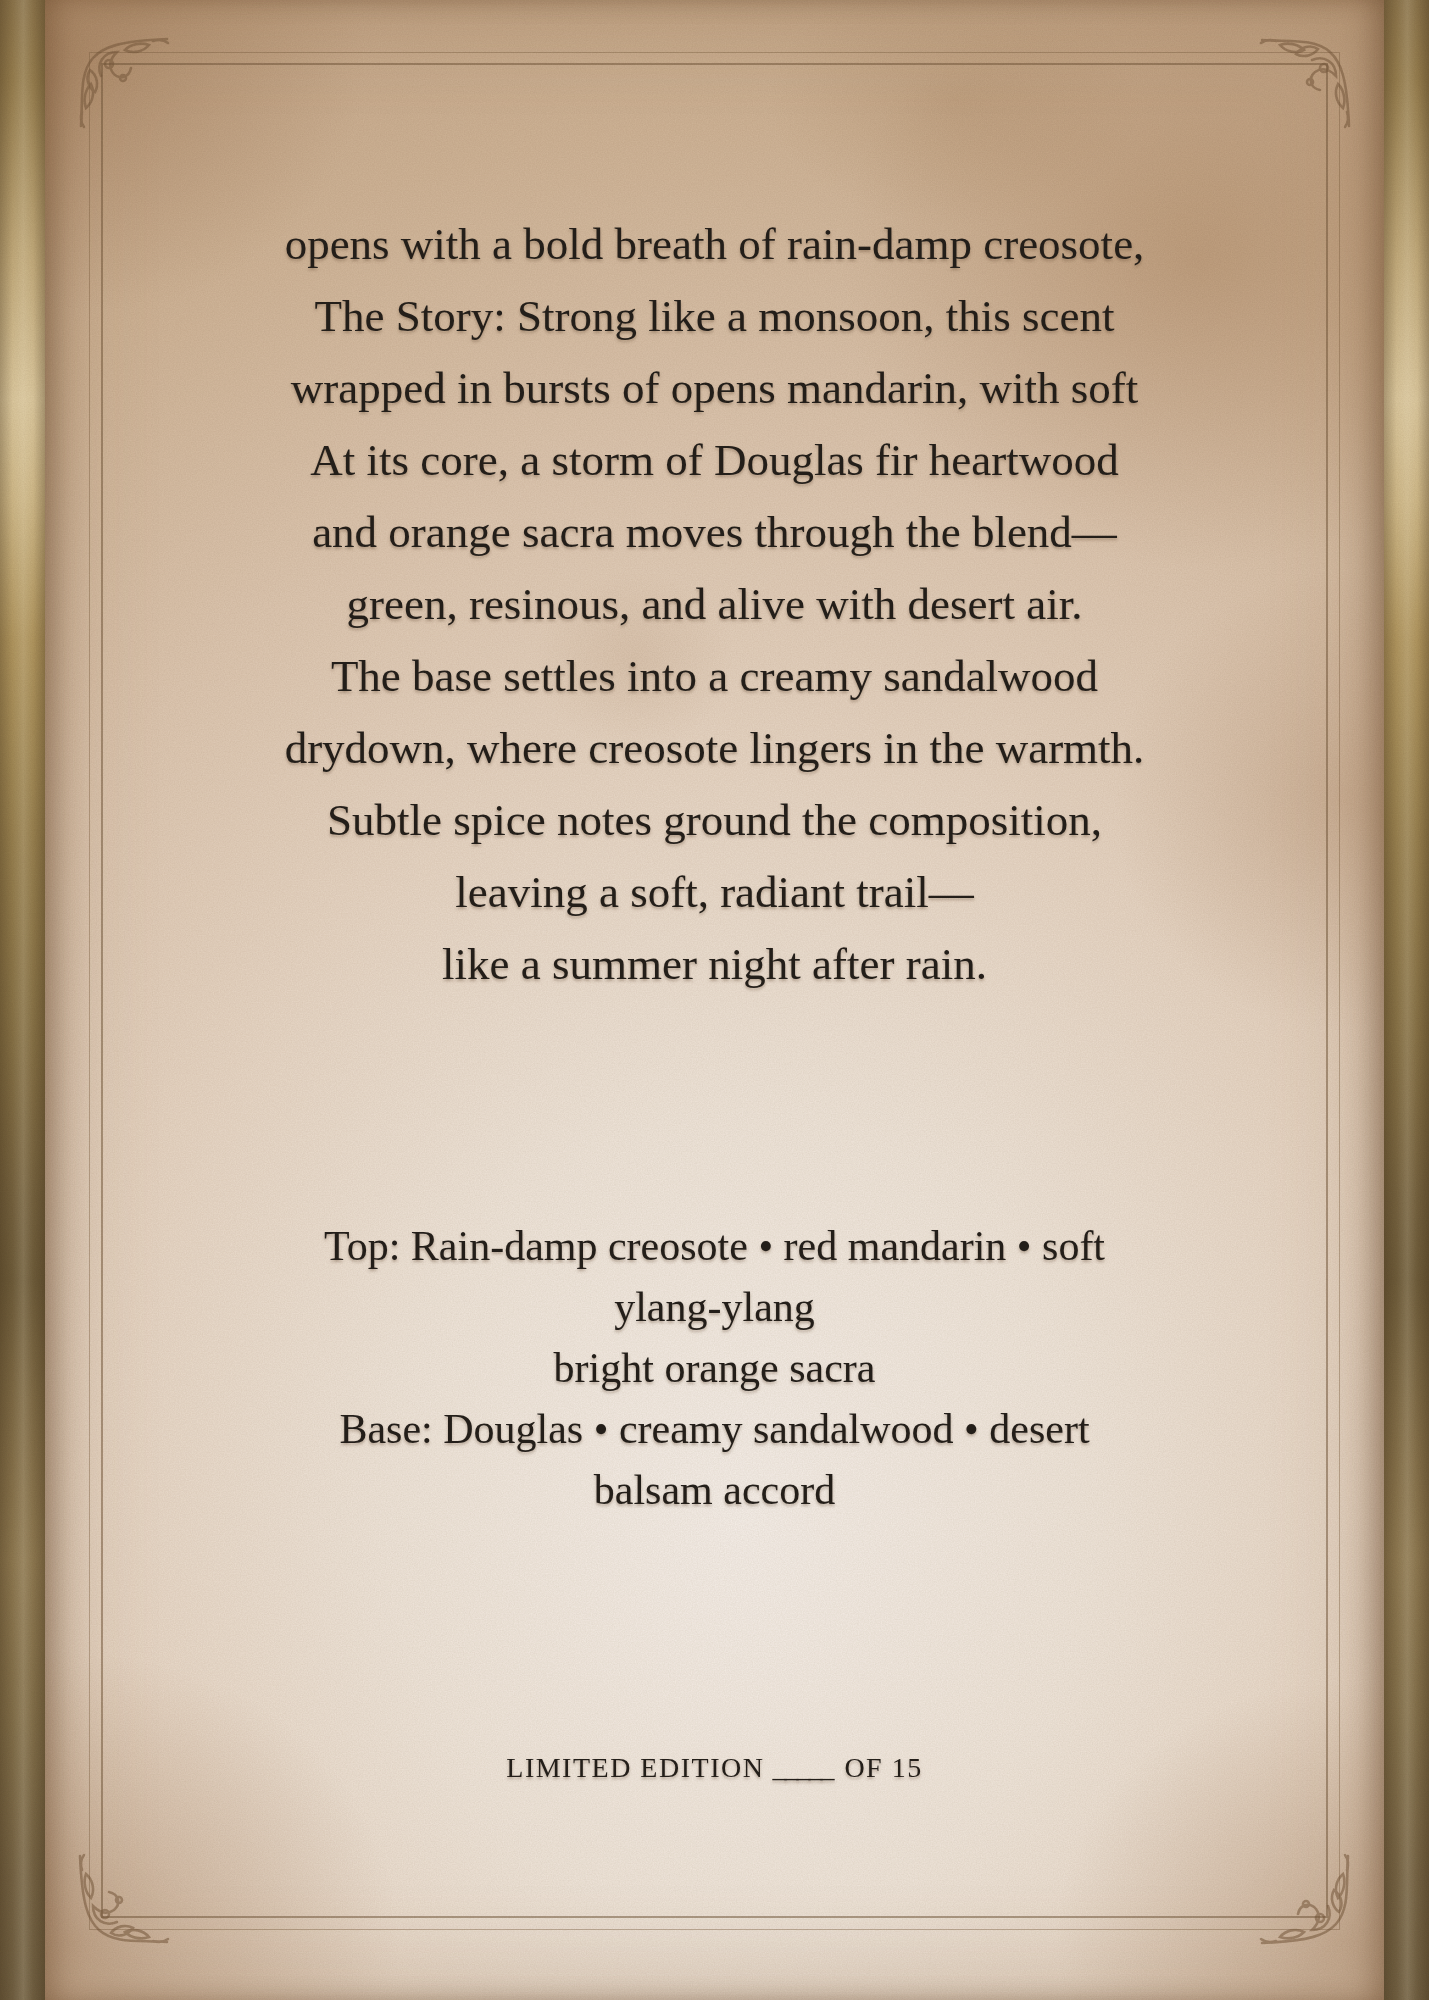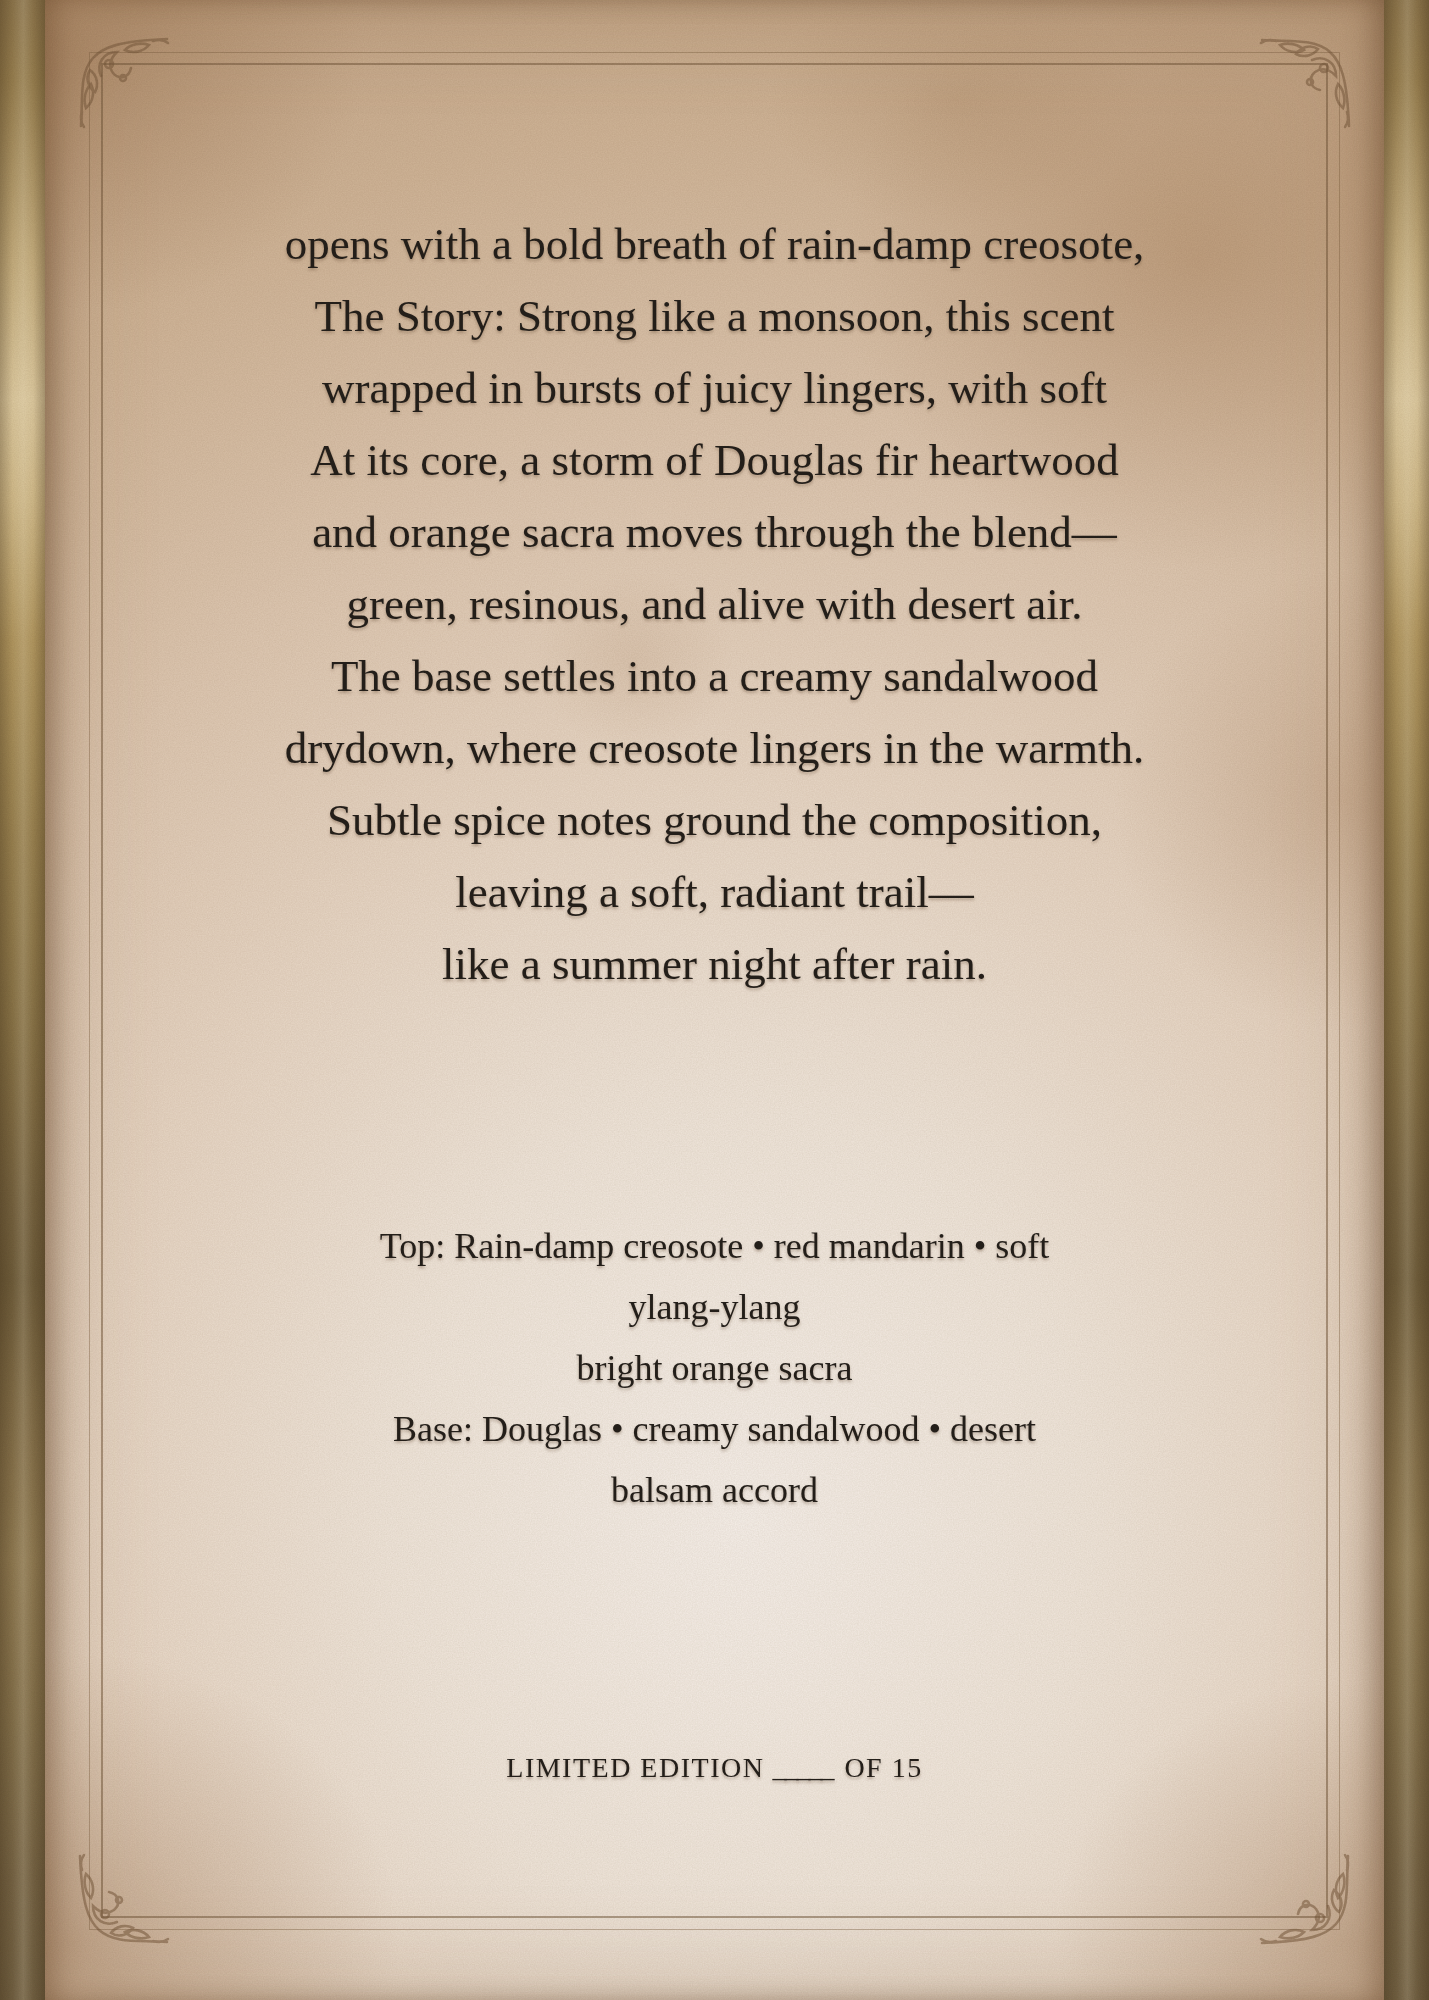--- a/index.html
+++ b/index.html
@@ -85,21 +85,21 @@
   
   .txt {
     position: absolute;
     left: 110px;
     right: 110px;
     text-align: center;
     color: #241f1a;
     text-shadow: 0 2px 3px rgba(96, 70, 48, 0.38);
   }
   .story { top: 208px;  font-size: 45px; line-height: 72px; }
-  .notes { top: 1216px; font-size: 36px; line-height: 61px; }
+  .notes { top: 1216px; font-size: 42px; line-height: 61px; }
   .edition {
     top: 1752px;
     font-size: 28px;
     letter-spacing: 1.5px;
   }
   .edition .blank {
     display: inline-block;
     letter-spacing: -2px;
     margin: 0 12px 0 8px;
   }
@@ -173,21 +173,21 @@
         <circle cx="42" cy="38" r="4"></circle>
         <circle cx="56" cy="52" r="3"></circle>
         <path d="M86 15 C92 13 97 14 101 17"></path>
         <path d="M15 86 C13 92 14 97 17 101"></path>
       </g>
     </svg>
 
     <div class="txt story">
       <div>opens with a bold breath of rain-damp creosote,</div>
       <div>The Story: Strong like a monsoon, this scent</div>
-      <div>wrapped in bursts of juicy lingers, with soft</div>
+      <div>wrapped in bursts of opens mandarin, with soft</div>
       <div>At its core, a storm of Douglas fir heartwood</div>
       <div>and orange sacra moves through the blend—</div>
       <div>green, resinous, and alive with desert air.</div>
       <div>The base settles into a creamy sandalwood</div>
       <div>drydown, where creosote lingers in the warmth.</div>
       <div>Subtle spice notes ground the composition,</div>
       <div>leaving a soft, radiant trail—</div>
       <div>like a summer night after rain.</div>
     </div>
 

